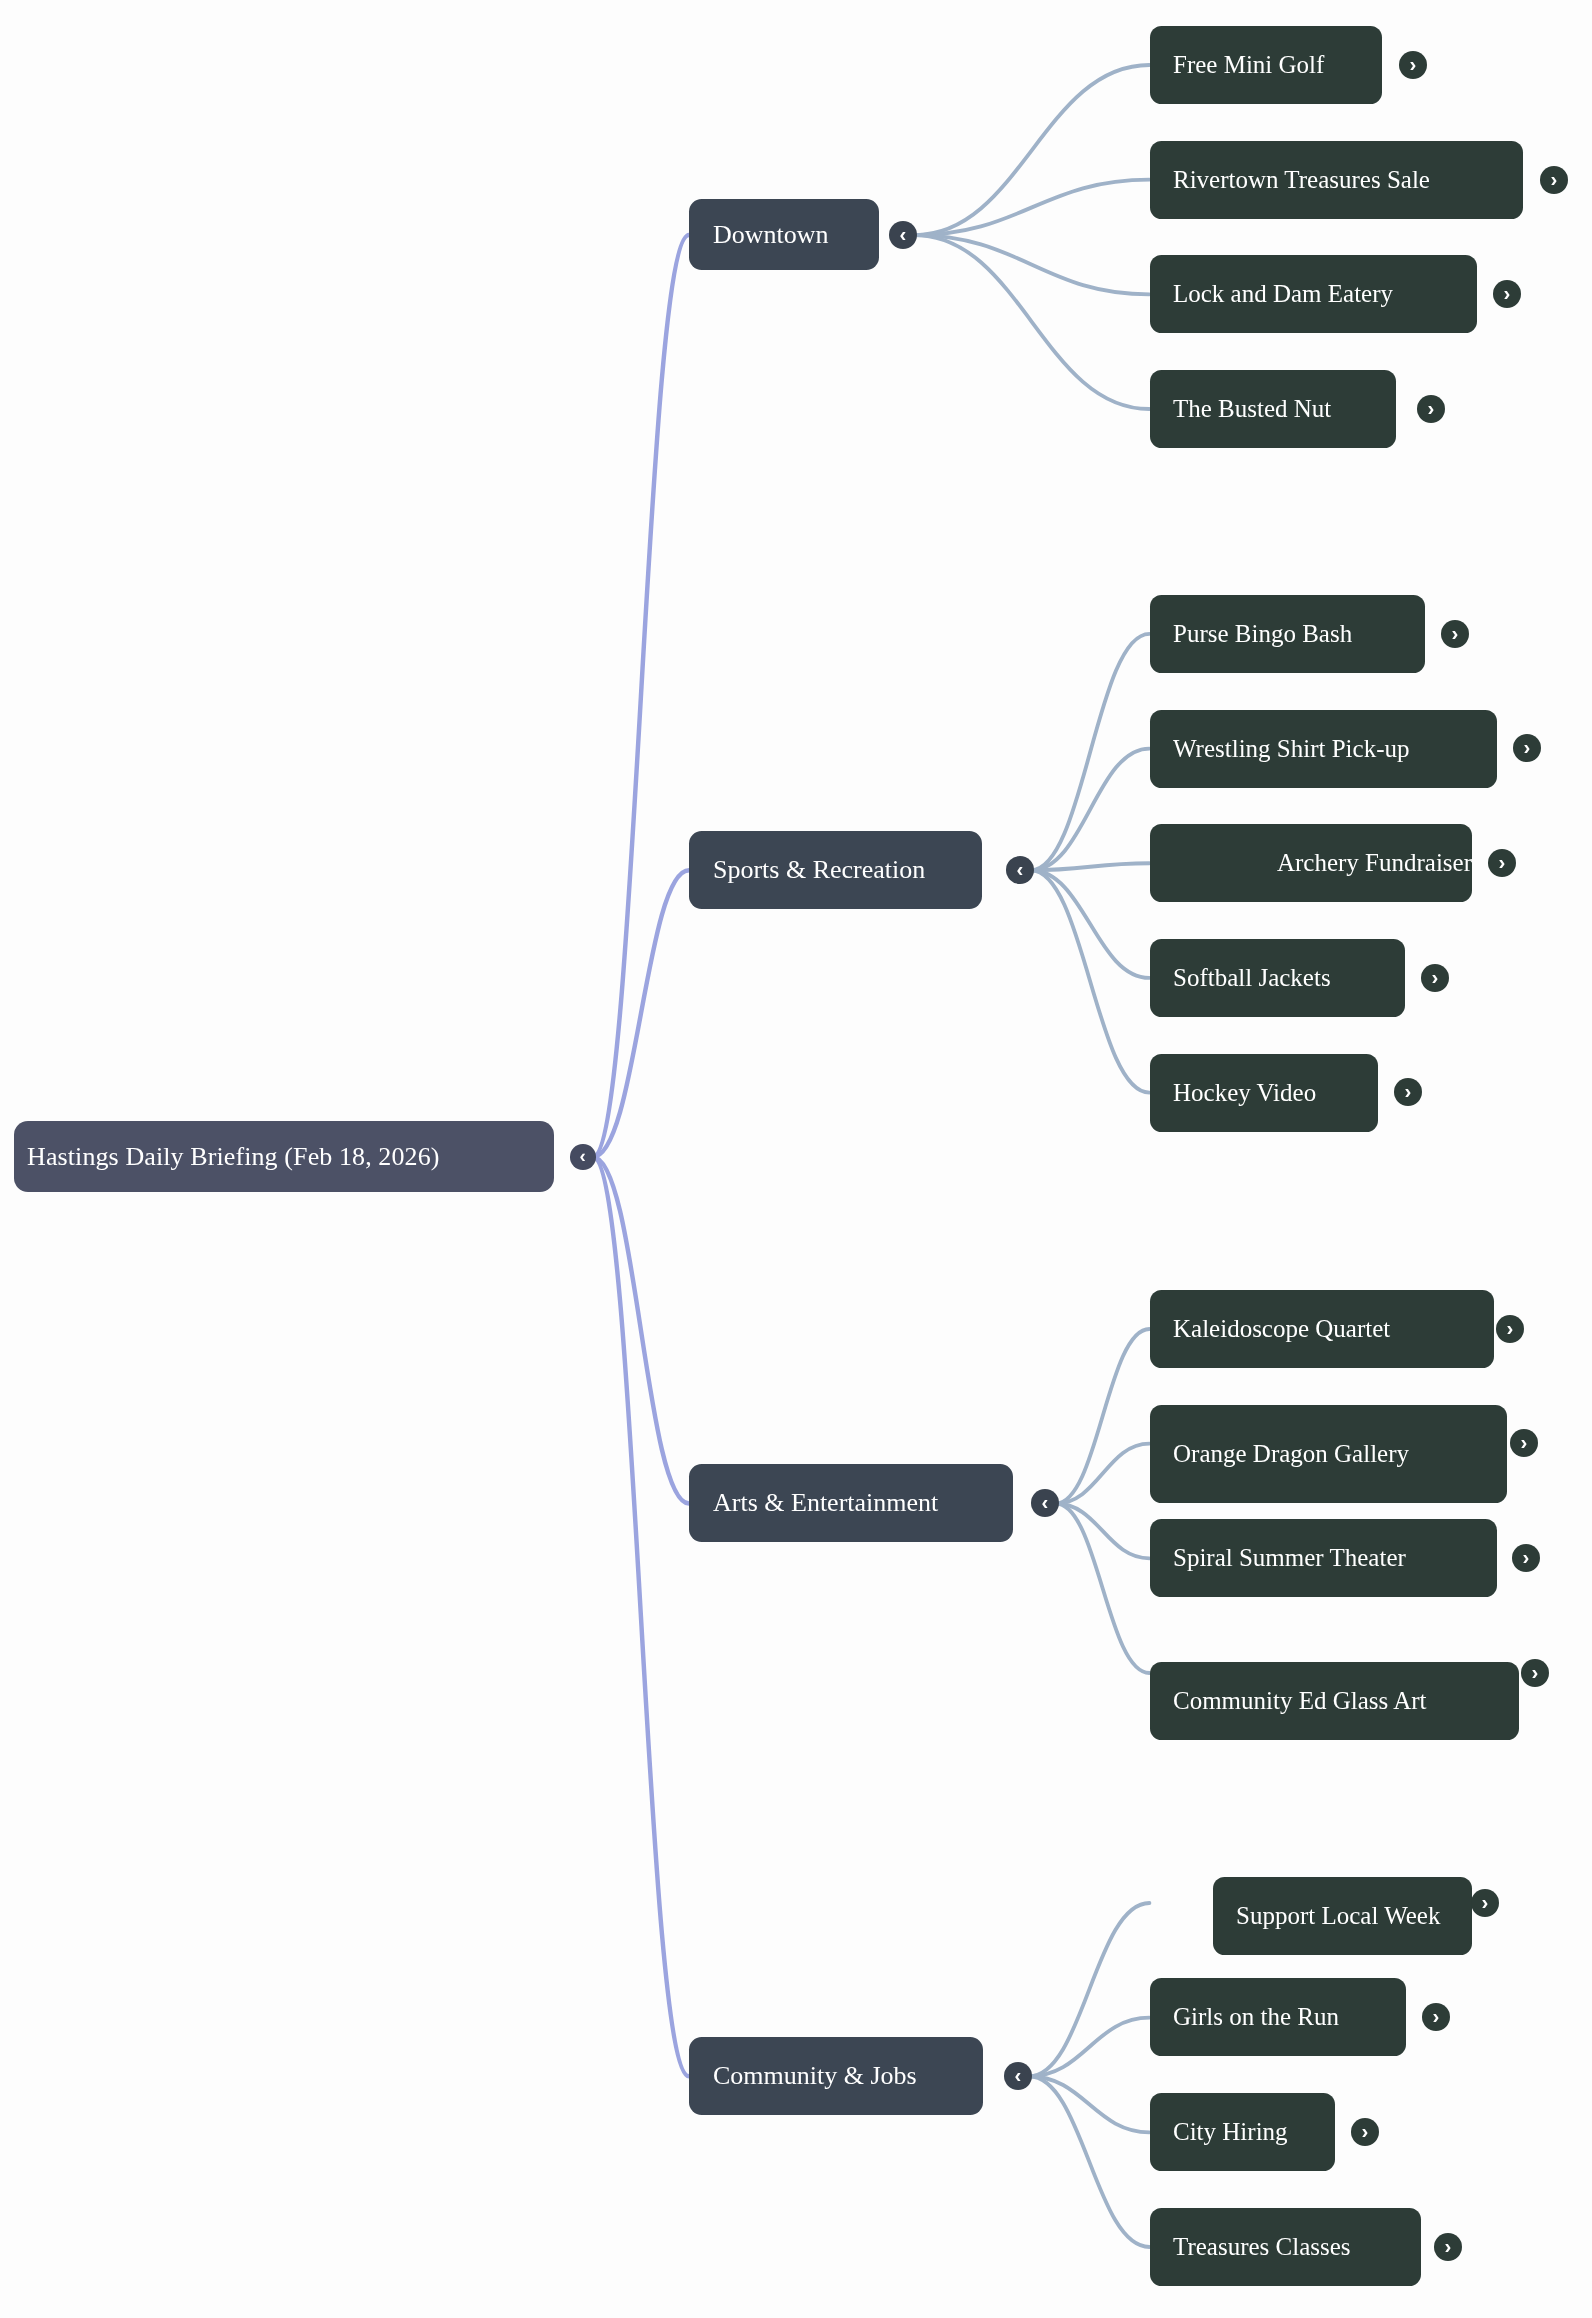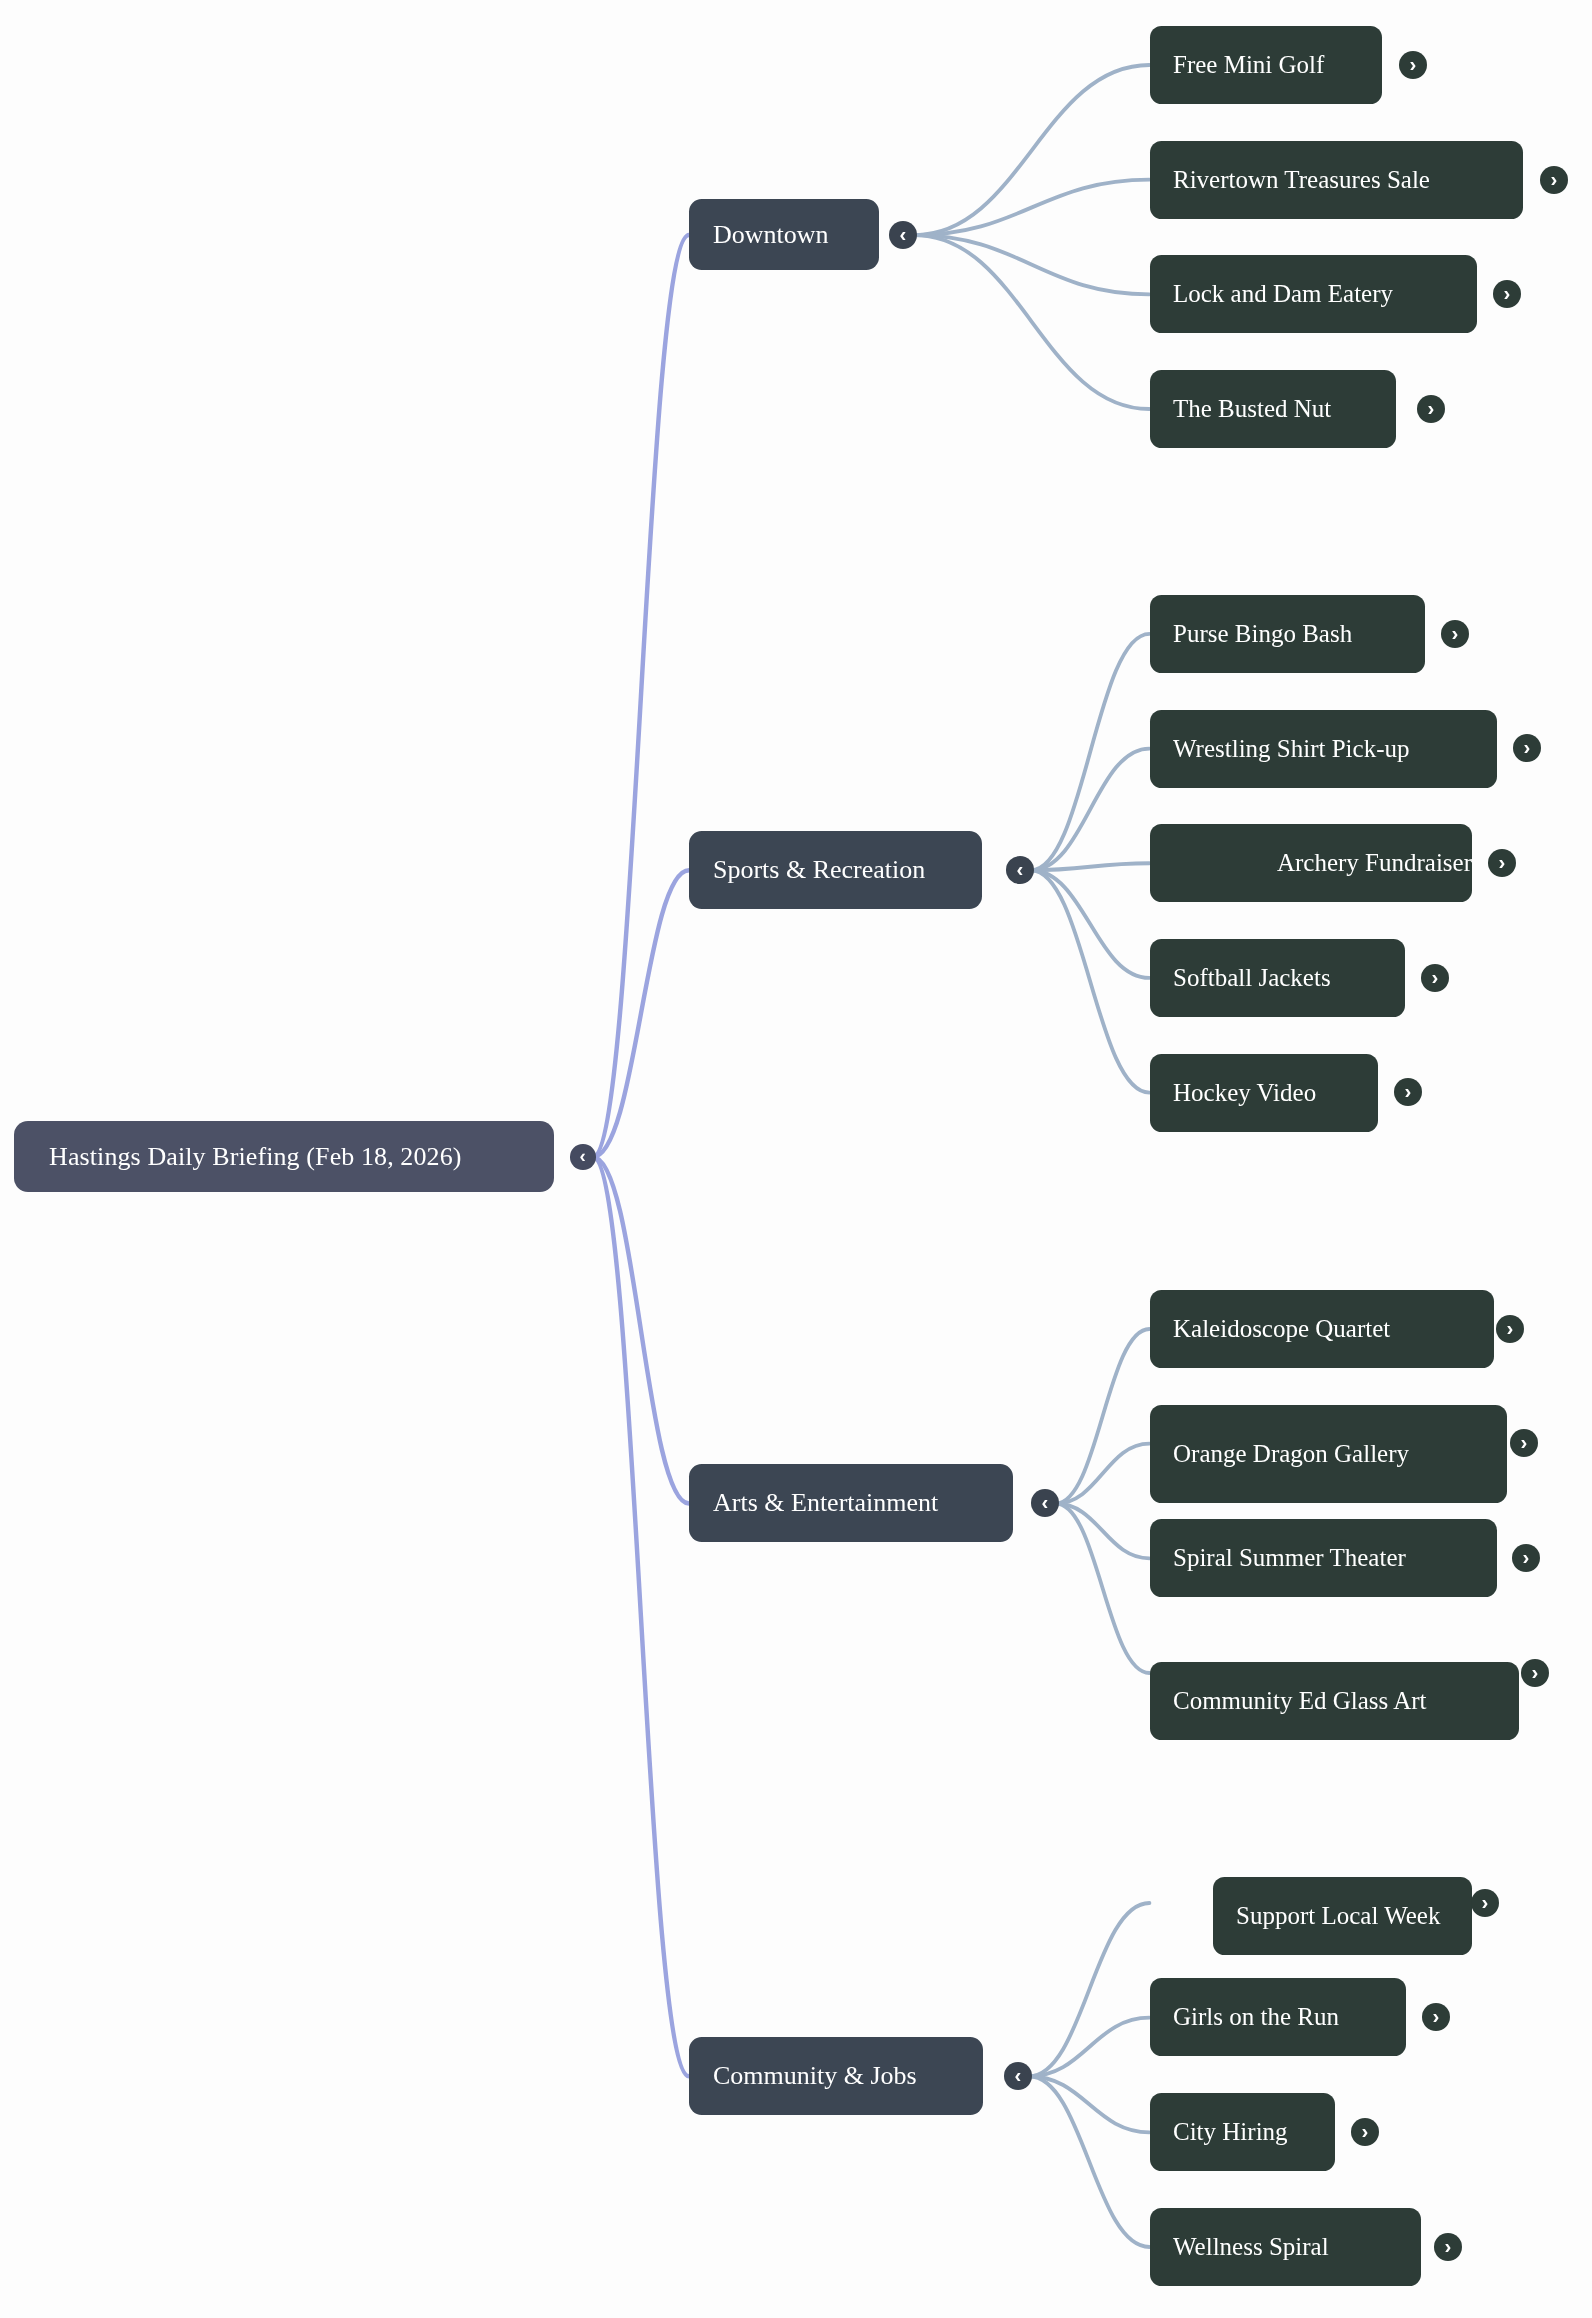--- a/index.html
+++ b/index.html
@@ -37,21 +37,21 @@
     align-items: center;
     border-radius: 12.7px;
     color: #ffffff;
     white-space: nowrap;
     overflow: hidden;
   }
   .node-root {
     background: #4c5166;
     border-radius: 14px;
     font-size: 26px;
-    padding-left: 35px;
+    padding-left: 13px;
     letter-spacing: 0.1px;
     text-align: right;
   }
   .node-branch {
     background: #3c4653;
     font-size: 26px;
     padding-left: 24px;
   }
   .node-leaf {
     background: #2d3c37;
@@ -244,20 +244,20 @@
       <div class="toggle toggle-leaf" style="left: 1422px; top: 2003px;">
         <span>›</span>
       </div>
       <div class="node node-leaf" style="left: 1150px; top: 2093px; width: 185px; height: 78px;">
         <span>City Hiring</span>
       </div>
       <div class="toggle toggle-leaf" style="left: 1351px; top: 2118px;">
         <span>›</span>
       </div>
       <div class="node node-leaf" style="left: 1150px; top: 2208px; width: 271px; height: 78px;">
-        <span>Wellness Spiral</span>
+        <span>Treasures Classes</span>
       </div>
       <div class="toggle toggle-leaf" style="left: 1434px; top: 2233px;">
         <span>›</span>
       </div>
     </div>
 </div>
 
 
 </body></html>

